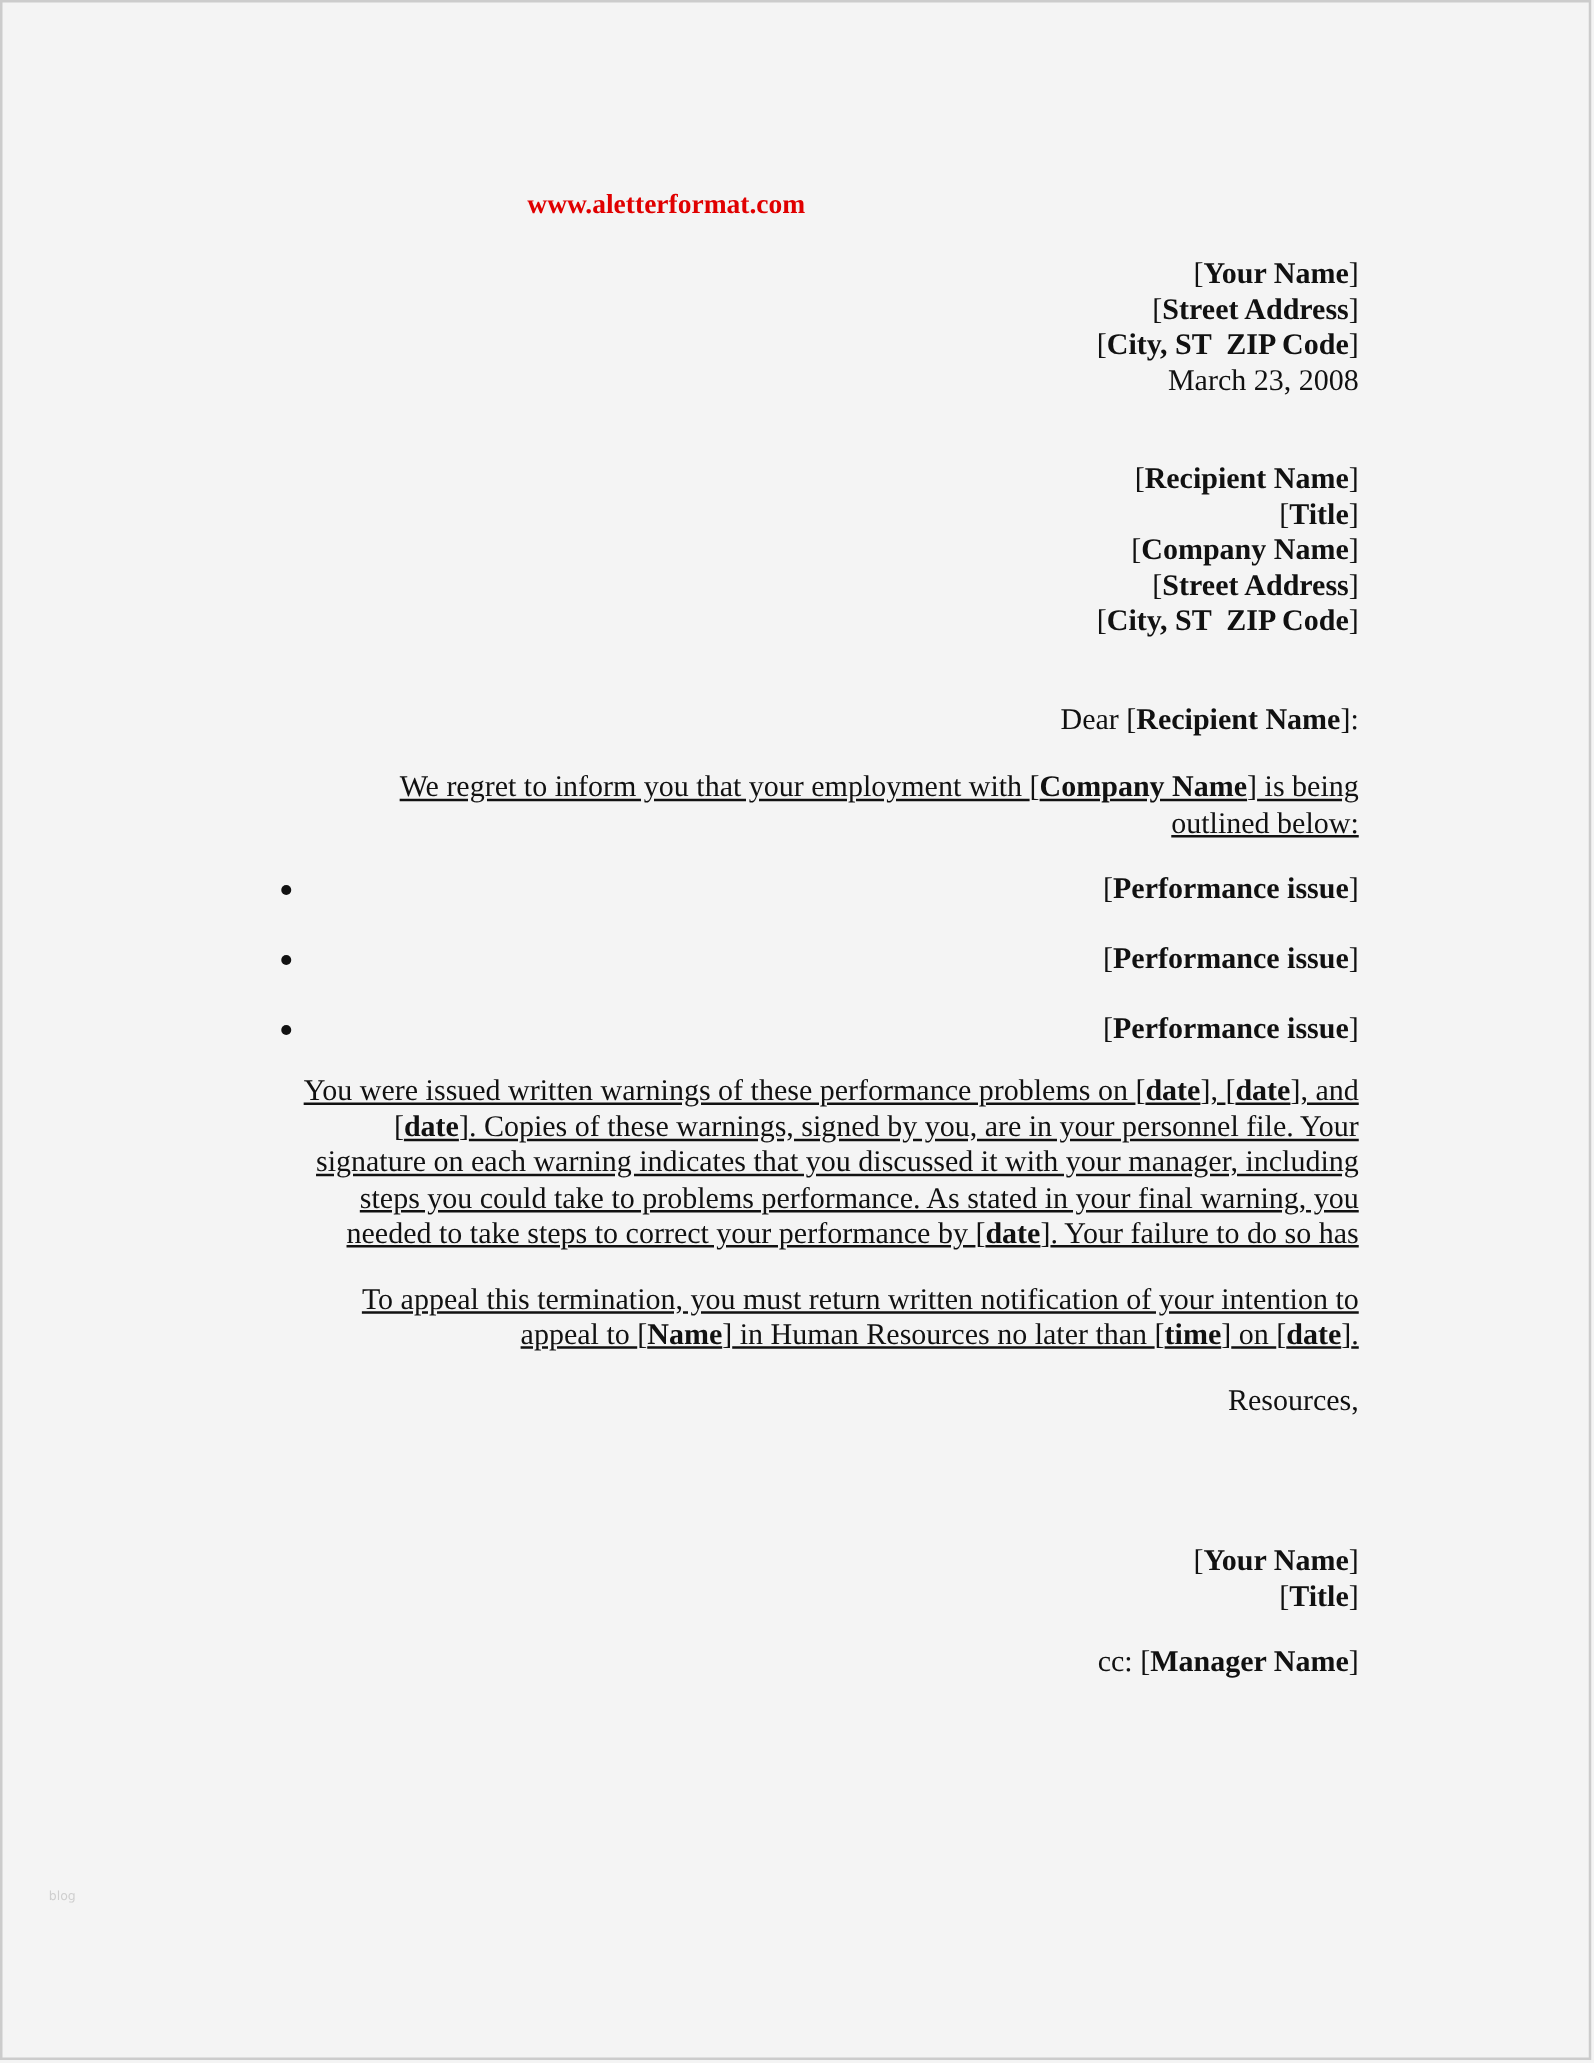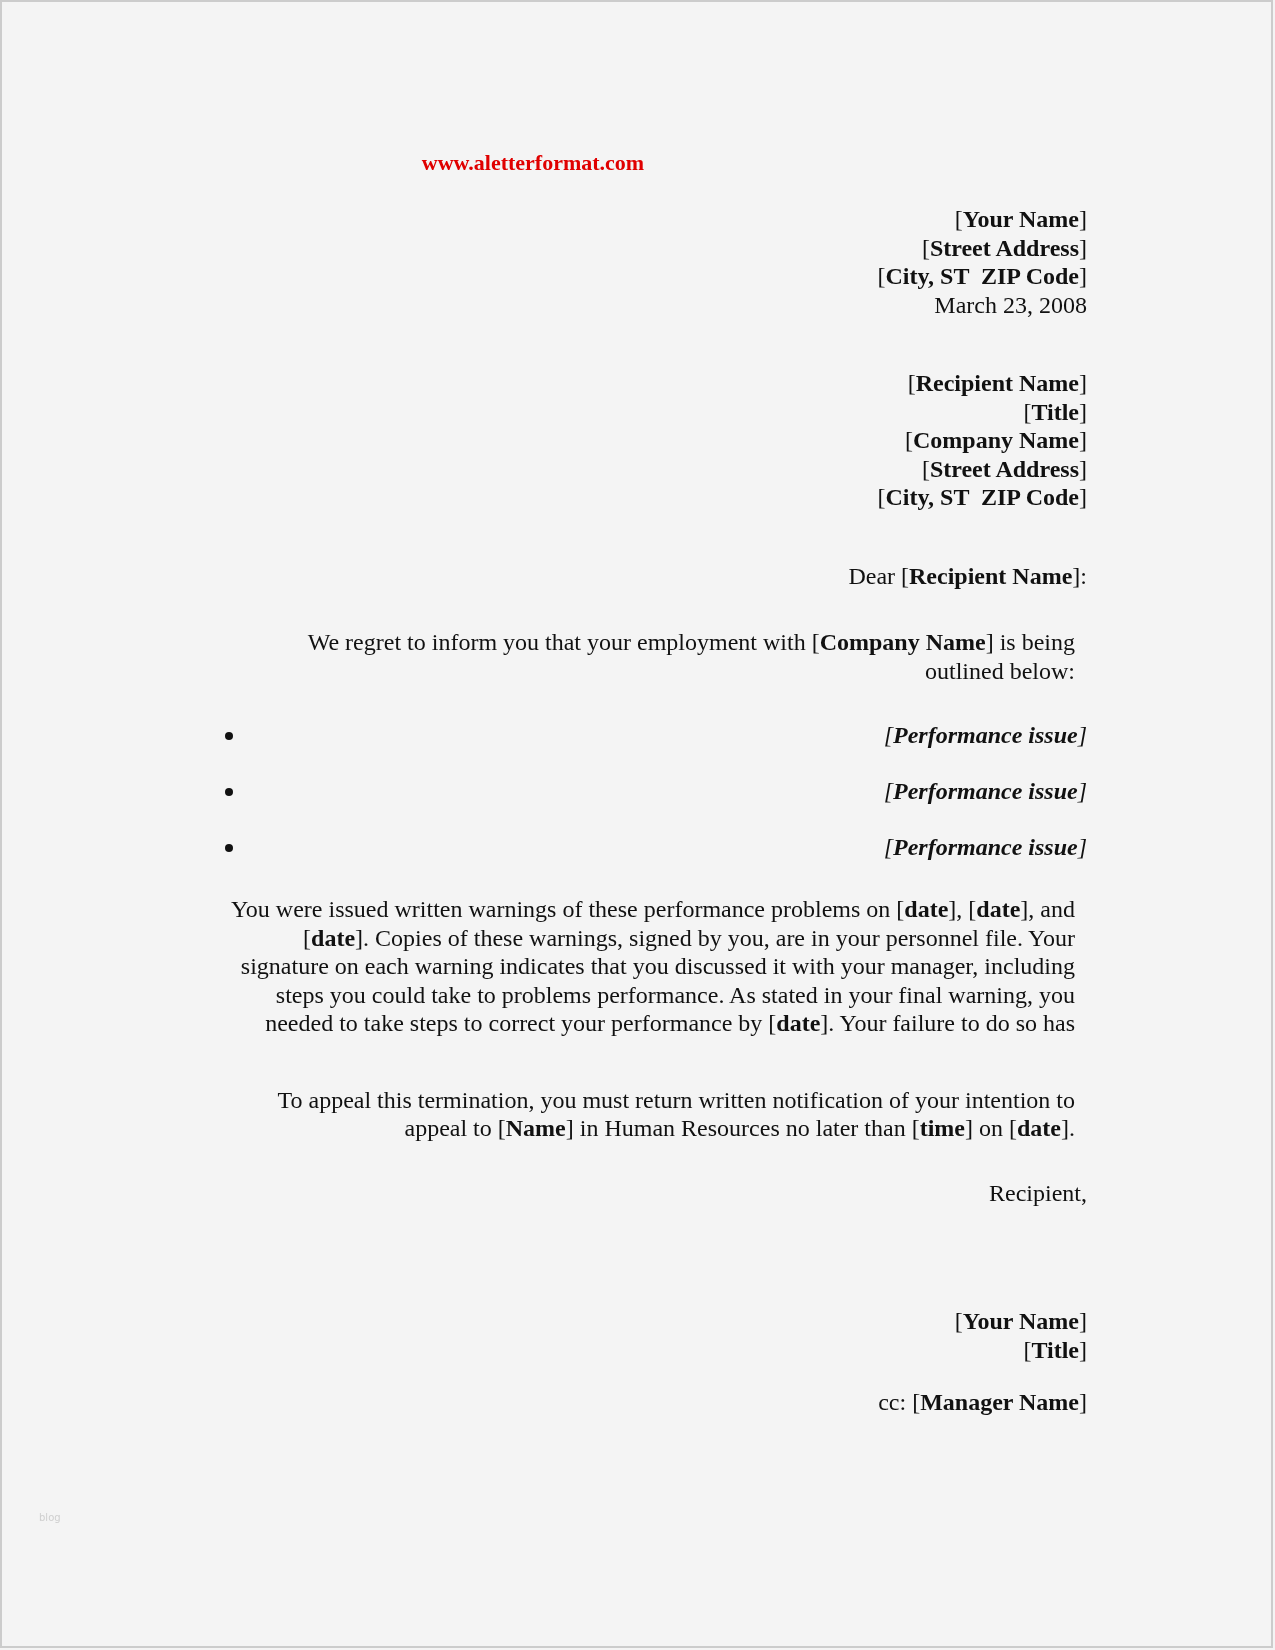--- a/index.html
+++ b/index.html
@@ -31,28 +31,27 @@
   .letter {
     position: absolute; left: 187px; top: 205px;
     width: 900px;
     font-size: 24px;
     line-height: 28.5px;
     text-align: right;
   }
   .line { display: block; white-space: pre; }
   b { font-weight: bold; }
   .gap-md { height: 50px; }
-  .para { margin: 12px; }
+  .para { margin: 0; text-decoration: underline; }
   .bullets { list-style: none; margin: 0; padding: 0; }
   .bullets li {
     position: relative;
     padding-left: 76px;
     height: 56px;
     line-height: 28.5px;
-    font-style: italic;
   }
   .bullets li .dot {
     position: absolute; left: 38px; top: 11px;
     width: 8px; height: 8px; border-radius: 50%;
     background: #111;
   }
   .watermark {
     position: absolute; left: 39px; top: 1512px;
     font-family: "DejaVu Sans", sans-serif;
     font-size: 10px; color: #cfcfcf;
@@ -113,21 +112,21 @@
 
   <div style="height:24px"></div>
 
   <div class="para">
     <span class="line">To appeal this termination, you must return written notification of your intention to</span>
     <span class="line"><span>appeal to </span>[<b>Name</b>]<span> in Human Resources no later than </span>[<b>time</b>]<span> on </span>[<b>date</b>]<span>.</span></span>
   </div>
 
   <div style="height:24px"></div>
 
-  <span class="line">Recipient,</span>
+  <span class="line">Resources,</span>
 
   <div style="height:100px"></div>
 
   <div>
     <span class="line">[<b>Your Name</b>]</span>
     <span class="line">[<b>Title</b>]</span>
   </div>
 
   <div style="height:24px"></div>
 

